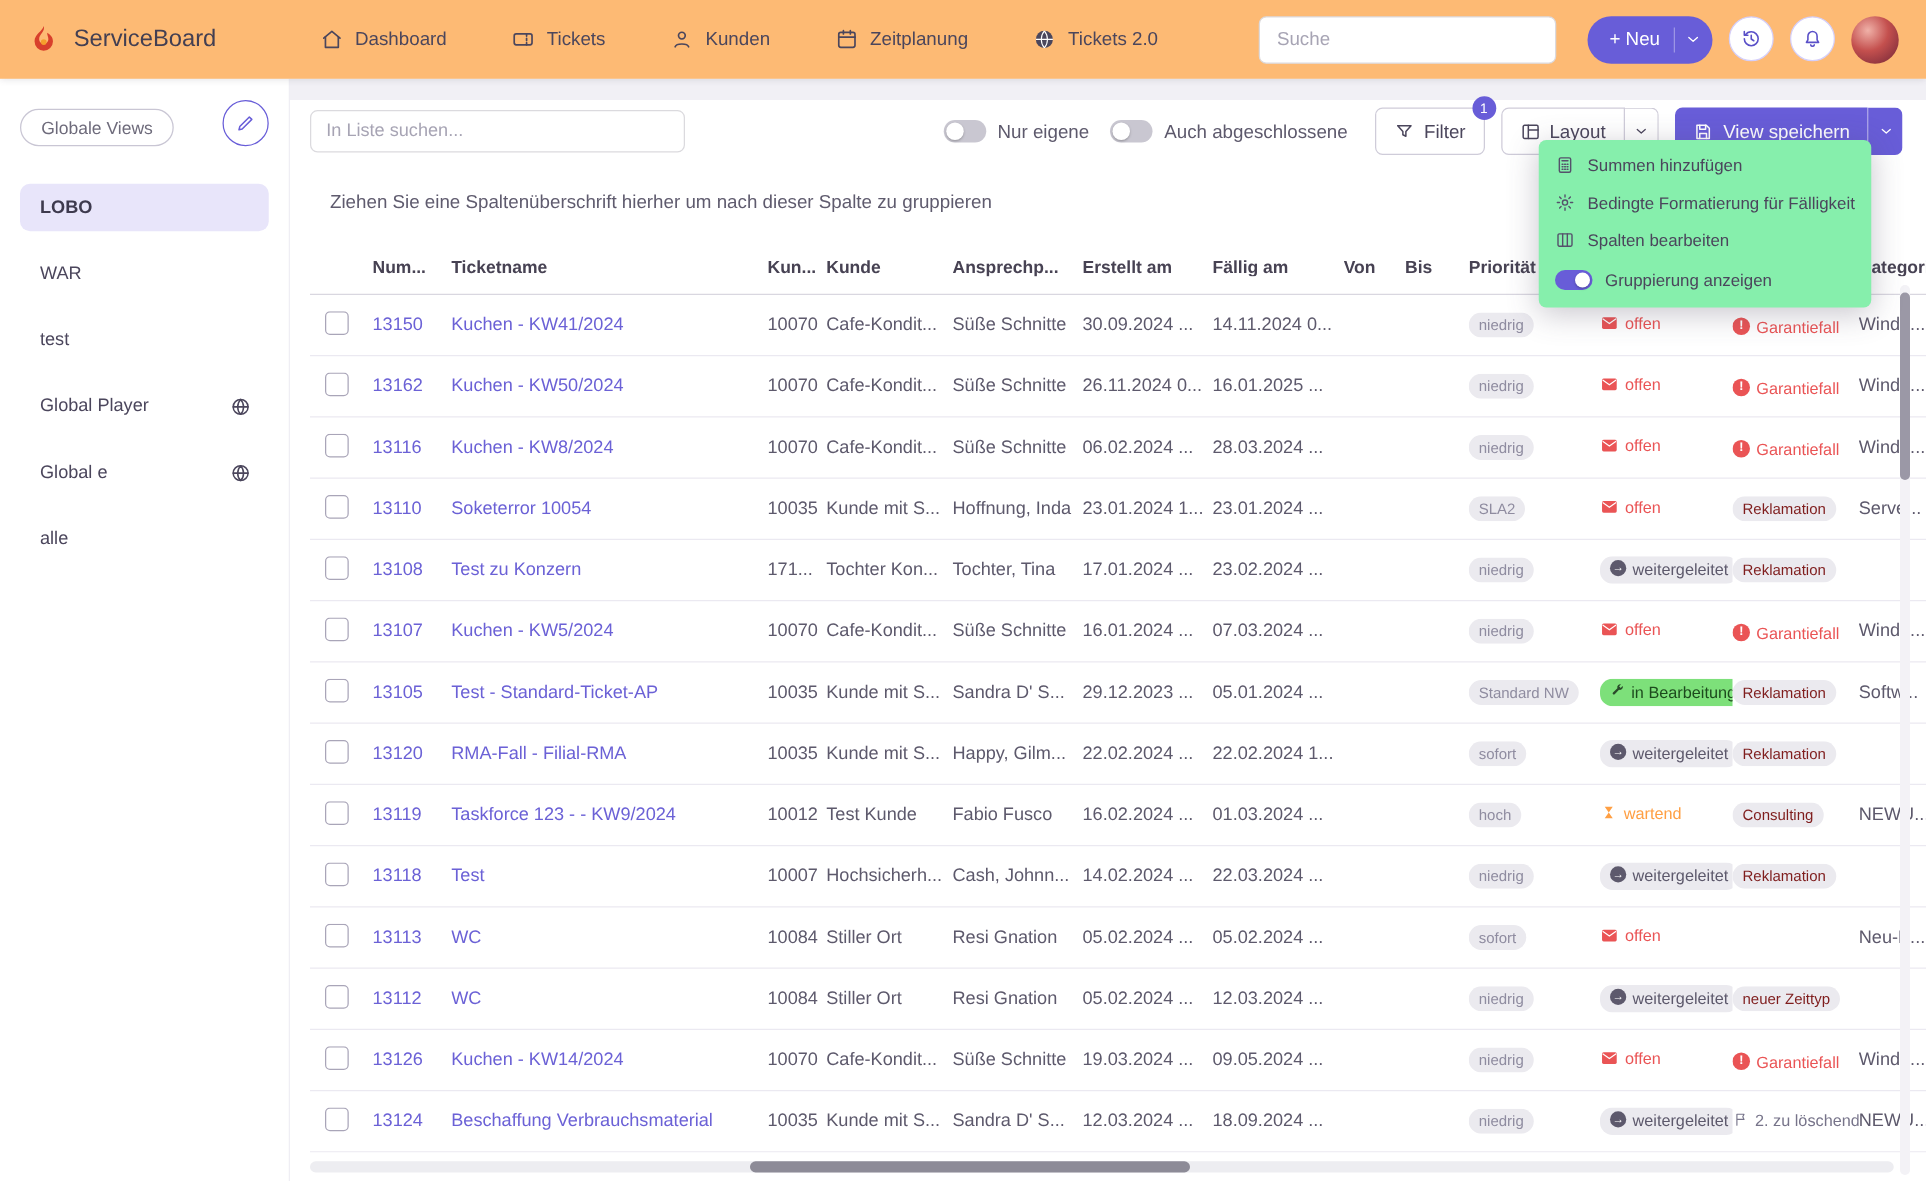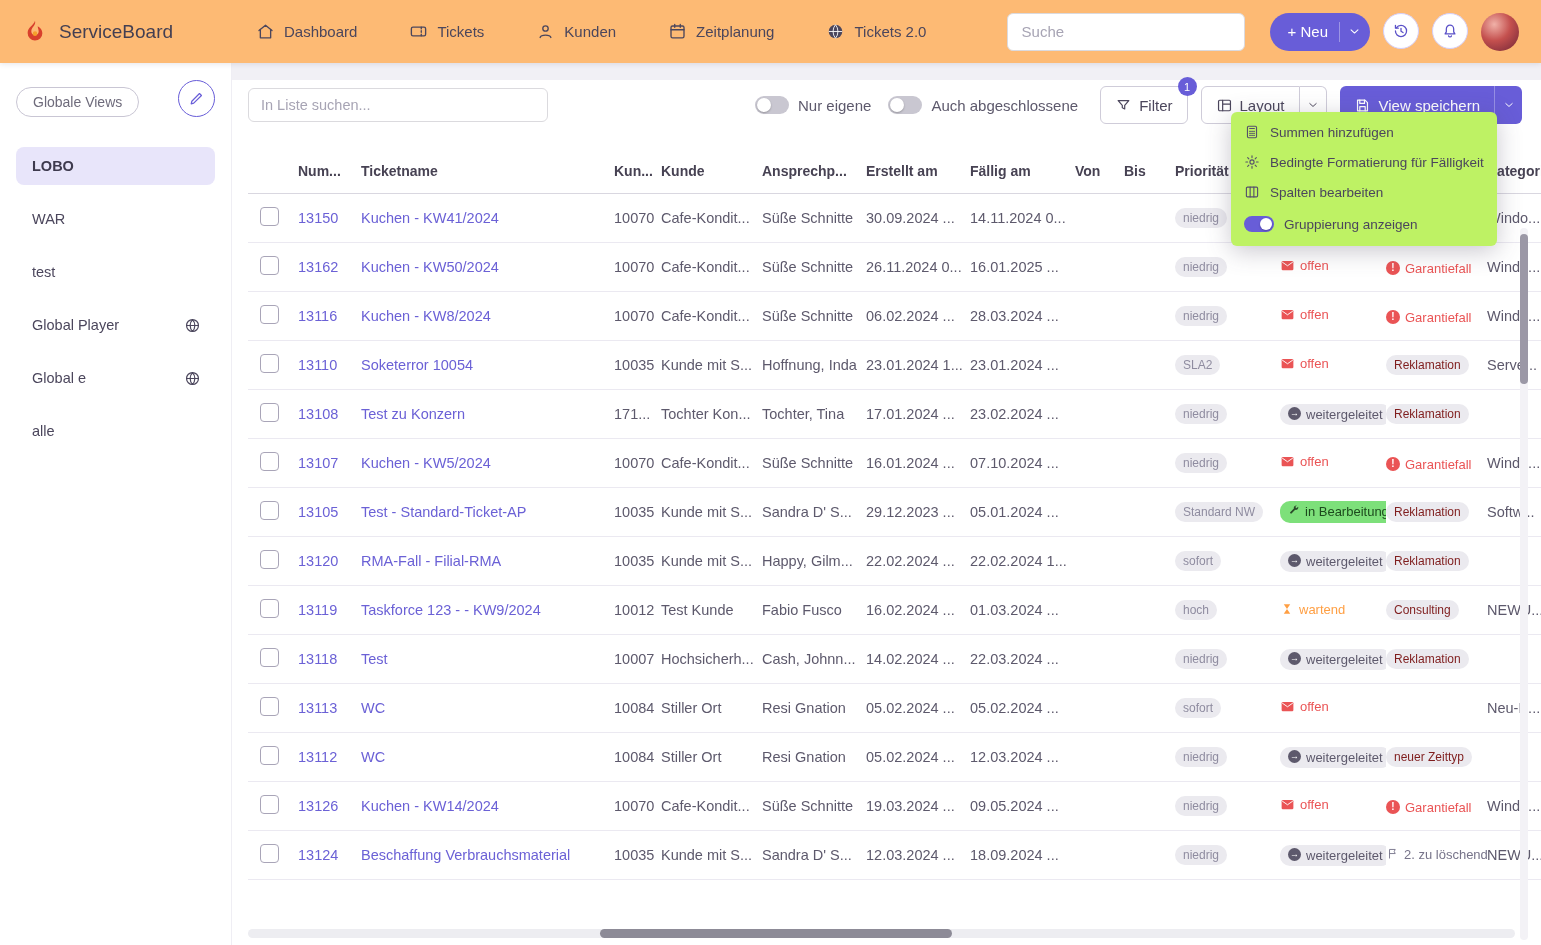--- a/index.html
+++ b/index.html
@@ -131,21 +131,21 @@
   .st-del{color:#77748a;font-size:13px}
   .st-del .ico{width:13px;height:13px;color:#77748a}
 
   
   .vscroll{position:absolute;right:13px;top:165px;width:8px;height:712px;background:#f3f2f6;border-radius:4px}
   .vthumb{position:absolute;top:6px;left:0;width:8px;height:150px;background:#9b98a6;border-radius:4px;cursor:pointer}
   .hscroll{position:absolute;left:16px;right:26px;bottom:7px;height:9px;background:#ededf1;border-radius:5px}
   .hthumb{position:absolute;left:352px;top:0;width:352px;height:9px;background:#8d8b97;border-radius:5px;cursor:pointer}
 
   
-  .layout-menu{position:absolute;left:1231px;top:112px;min-width:263px;background:#bef264;border-radius:6px;
+  .layout-menu{position:absolute;left:1231px;top:112px;min-width:263px;background:#86efac;border-radius:6px;
     box-shadow:0 5px 25px rgba(75,70,92,.3);z-index:60;padding:5px 0;overflow:hidden}
   .menu-item{display:flex;align-items:center;gap:10px;padding:0 13px;height:30px;font-size:13.5px;
     color:var(--text-dark);cursor:pointer;white-space:nowrap}
   .menu-item .ico{width:16px;height:16px;color:#55516b;flex:none}
   .menu-item .switch{width:30px;height:16px}
   .menu-item .switch .knob{width:12px;height:12px}
   .menu-item .switch.on .knob{left:16px}
   .menu-item.has-toggle{height:34px}
   .menu-item.hl{background:#e9e8ec;height:39px}
 
@@ -359,20 +359,21 @@
               <span class="ico">
                   <svg viewBox="0 0 24 24" fill="none" stroke="currentColor" stroke-width="1.7" stroke-linecap="round" stroke-linejoin="round">
                     <path d="M6.5 9.5l5.5 5 5.5-5"></path>
                   </svg>
                 </span>
             </button>
           </div>
         </div>
       </div>
 
+      <div class="group-hint">Ziehen Sie eine Spaltenüberschrift hierher um nach dieser Spalte zu gruppieren</div>
 
       <div class="table">
         <div class="thead">
             <div class="th c-check"></div>
             <div class="th c-num">Num...</div>
             <div class="th c-name">Ticketname</div>
             <div class="th c-knr">Kun...</div>
             <div class="th c-kunde">Kunde</div>
             <div class="th c-ansprech">Ansprechp...</div>
             <div class="th c-erstellt">Erstellt am</div>
@@ -510,21 +511,21 @@
       <div class="td c-kat"></div>
     </div>
             <div class="tr">
       <div class="td c-check"><span class="cb"></span></div>
       <div class="td c-num"><span class="link">13107</span></div>
       <div class="td c-name"><span class="link">Kuchen - KW5/2024</span></div>
       <div class="td c-knr">10070</div>
       <div class="td c-kunde">Cafe-Kondit...</div>
       <div class="td c-ansprech">Süße Schnitte</div>
       <div class="td c-erstellt">16.01.2024 ...</div>
-      <div class="td c-faellig">07.10.2024 ...</div>
+      <div class="td c-faellig">07.03.2024 ...</div>
       <div class="td c-von"></div>
       <div class="td c-bis"></div>
       <div class="td c-prio"><span class="pill">niedrig</span></div>
       <div class="td c-status"><span class="st st-offen">
                   <span class="ico">
                     <svg viewBox="0 0 24 24">
                       <rect x="2.6" y="4.6" width="18.8" height="14.8" rx="2" fill="currentColor"></rect>
                       <path d="M3.4 6.4l8.6 6 8.6-6" stroke="#fff" stroke-width="1.5" fill="none"></path>
                     </svg>
                   </span>

